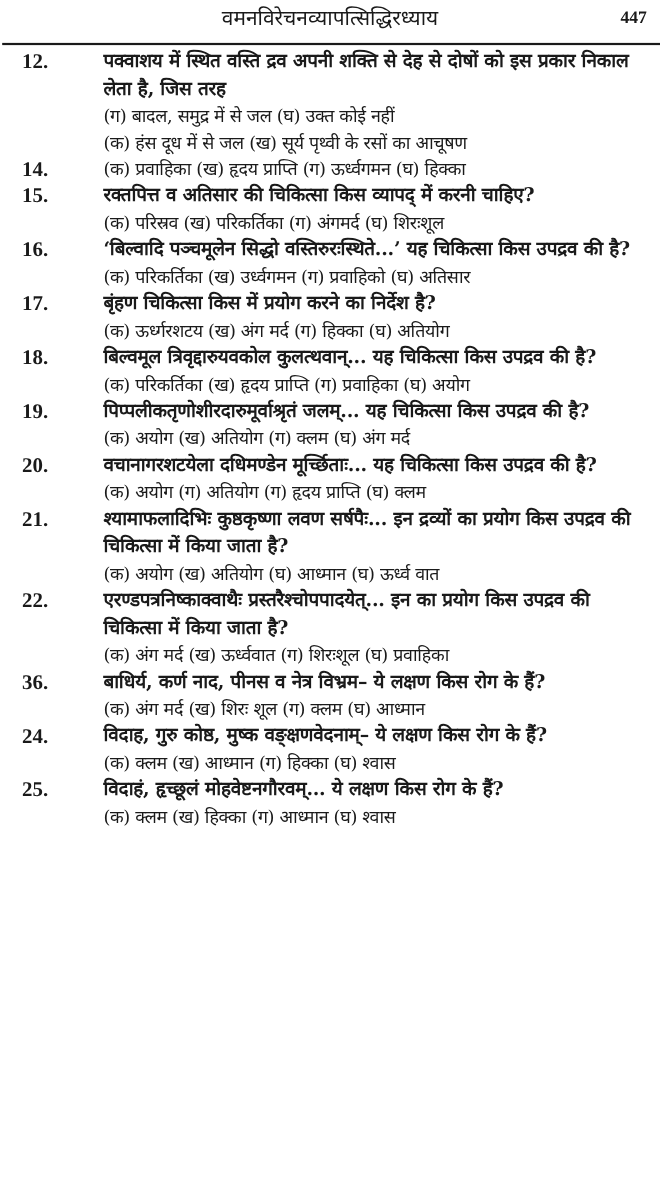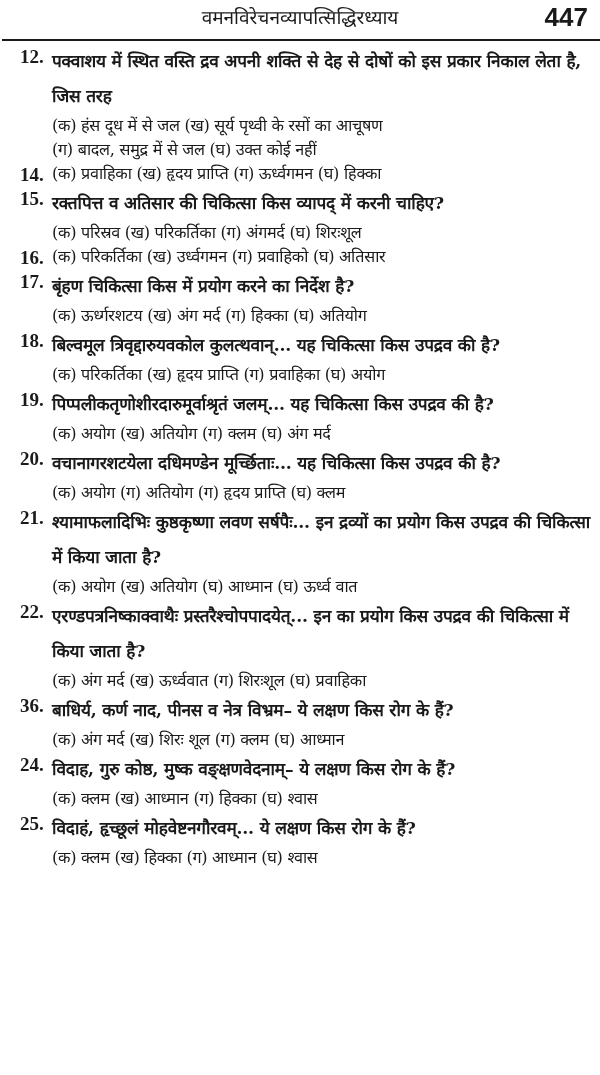--- a/index.html
+++ b/index.html
@@ -11,70 +11,71 @@
   .page { position: relative; width: 600px; height: 1075px; }
   .header {
     position: absolute; left: 0; top: 0; width: 600px; height: 44px;
   }
   .header-title {
     position: absolute; left: 0; width: 600px; top: 4px;
     text-align: center; font-size: 19px; line-height: 26px;
   }
   .page-number {
     position: absolute; right: 12px; top: 4px;
-    font-family: Liberation Sans, sans-serif; font-weight: bold;
-    font-size: 26px; line-height: 26px;
+    font-family: Liberation Serif, serif; font-weight: bold;
+    font-size: 16px; line-height: 26px;
   }
   .header-rule {
     position: absolute; left: 2px; right: 0; top: 39px; height: 2px;
     background: #1a1a1a;
   }
   .questions { position: absolute; left: 0; top: 44px; width: 600px; }
-  .question { position: relative; padding-left: 52px; padding-right: 8px; }
+  .question { position: relative; padding-left: 94px; padding-right: 8px; }
   .qnum {
     position: absolute; left: 20px; top: 0;
     font-family: "Liberation Serif", serif; font-weight: bold;
     font-size: 19px; line-height: 25px;
   }
   .qtext {
-    font-weight: bold; font-size: 17.2px; line-height: 35px;
+    font-weight: bold; font-size: 17.2px; line-height: 25px;
     letter-spacing: -0.2px;
   }
   .qopts {
     font-size: 16.2px; line-height: 24px; letter-spacing: -0.3px;
   }
 </style>
 </head>
 <body>
 
 <div class="page">
   <div class="header">
     <div class="header-title">वमनविरेचनव्यापत्सिद्धिरध्याय</div>
     <div class="page-number">447</div>
     <div class="header-rule"></div>
   </div>
 
   <div class="questions">
     <div class="question">
       <span class="qnum">12.</span>
       <div class="qtext">पक्वाशय में स्थित वस्ति द्रव अपनी शक्ति से देह से दोषों को इस प्रकार निकाल लेता है, जिस तरह</div>
+      <div class="qopts">(ग) बादल, समुद्र में से जल (घ) उक्त कोई नहीं</div>
       <div class="qopts">(क) हंस दूध में से जल (ख) सूर्य पृथ्वी के रसों का आचूषण</div>
-      <div class="qopts">(ग) बादल, समुद्र में से जल (घ) उक्त कोई नहीं</div>
     </div>
     <div class="question">
       <span class="qnum">14.</span>
       <div class="qopts">(क) प्रवाहिका (ख) हृदय प्राप्ति (ग) ऊर्ध्वगमन (घ) हिक्का</div>
     </div>
     <div class="question">
       <span class="qnum">15.</span>
       <div class="qtext">रक्तपित्त व अतिसार की चिकित्सा किस व्यापद् में करनी चाहिए?</div>
       <div class="qopts">(क) परिस्रव (ख) परिकर्तिका (ग) अंगमर्द (घ) शिरःशूल</div>
     </div>
     <div class="question">
       <span class="qnum">16.</span>
+      <div class="qtext">‘बिल्वादि पञ्चमूलेन सिद्धो वस्तिरुरःस्थिते...’ यह चिकित्सा किस उपद्रव की है?</div>
       <div class="qopts">(क) परिकर्तिका (ख) उर्ध्वगमन (ग) प्रवाहिको (घ) अतिसार</div>
     </div>
     <div class="question">
       <span class="qnum">17.</span>
       <div class="qtext">बृंहण चिकित्सा किस में प्रयोग करने का निर्देश है?</div>
       <div class="qopts">(क) ऊर्ध्गरशटय (ख) अंग मर्द (ग) हिक्का (घ) अतियोग</div>
     </div>
     <div class="question">
       <span class="qnum">18.</span>
       <div class="qtext">बिल्वमूल त्रिवृद्दारुयवकोल कुलत्थवान्... यह चिकित्सा किस उपद्रव की है?</div>

